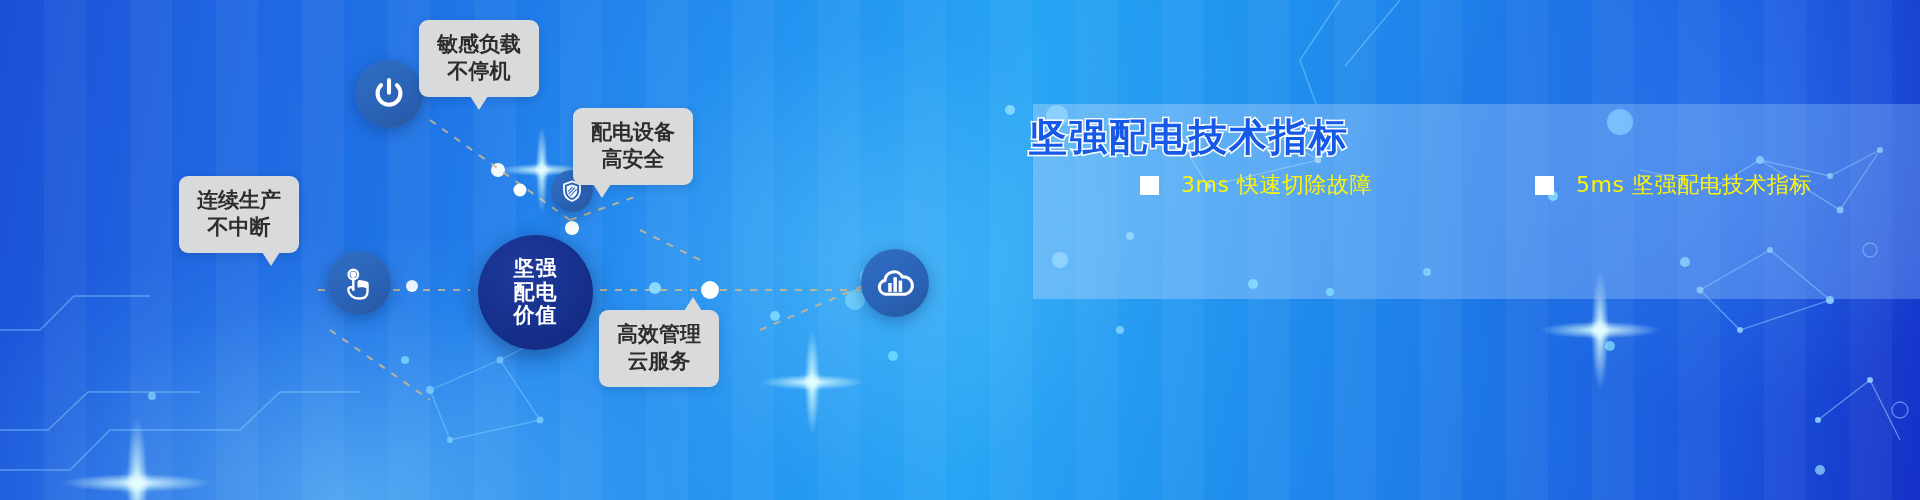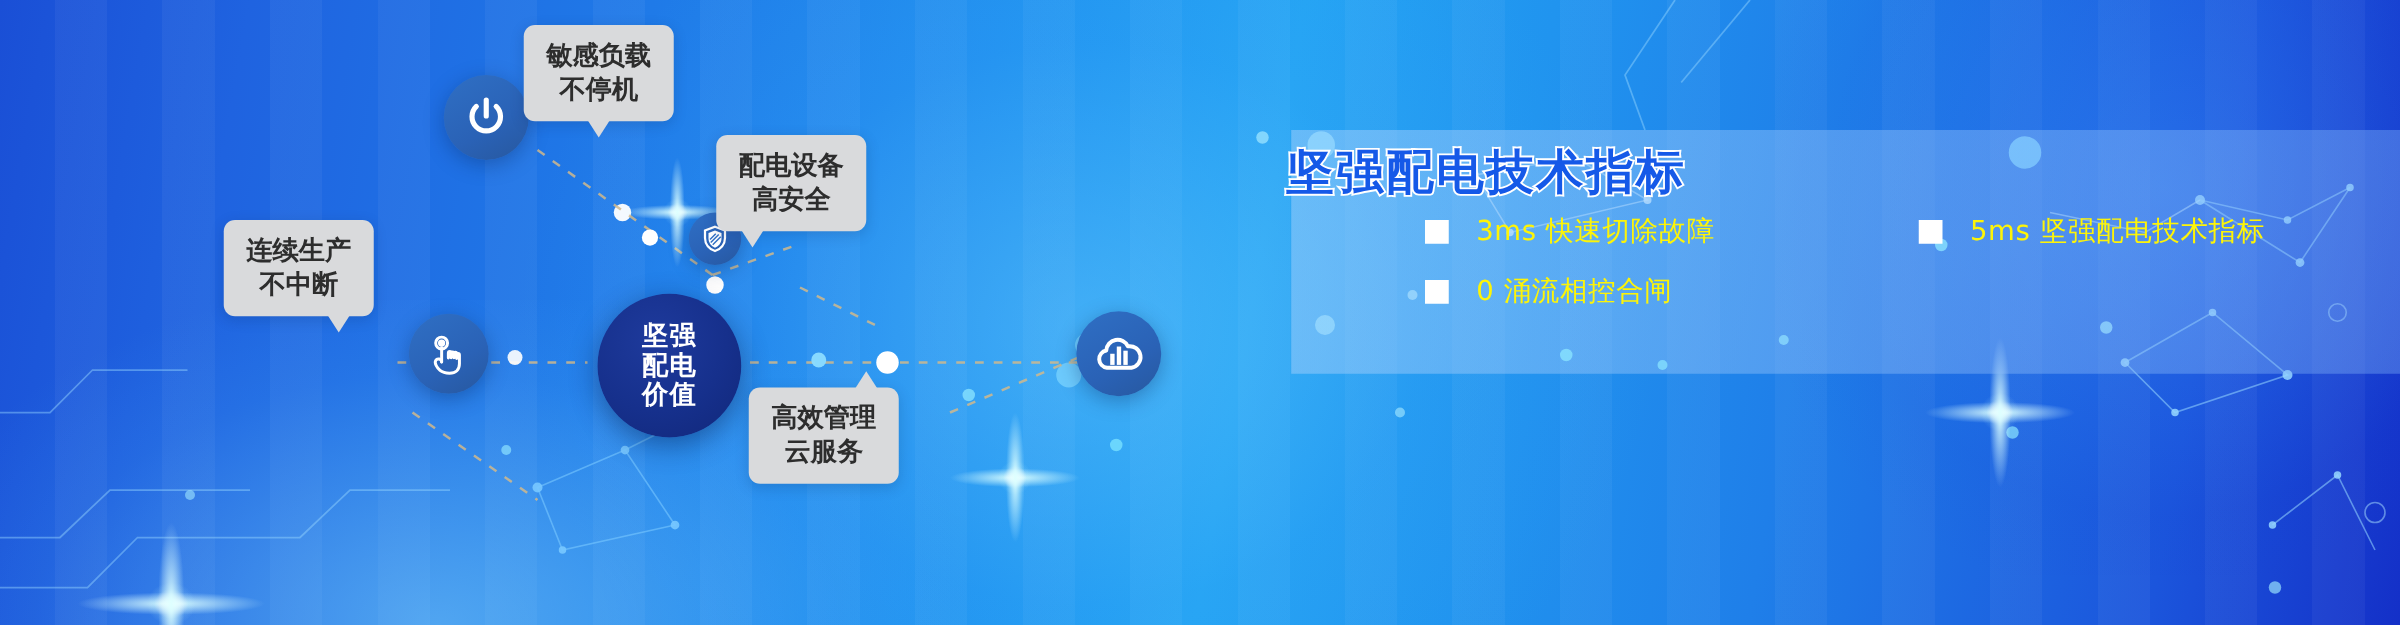--- a/index.html
+++ b/index.html
@@ -380,19 +380,15 @@
 
   <div class="metrics-grid">
     <div class="metric-item">
       <span class="metric-bullet"></span>
       <span class="metric-label">3ms 快速切除故障</span>
     </div>
     <div class="metric-item">
       <span class="metric-bullet"></span>
       <span class="metric-label">5ms 坚强配电技术指标</span>
     </div>
-    <div class="metric-item">
-      <span class="metric-bullet"></span>
-      <span class="metric-label">0 涌流相控合闸</span>
-    </div>
   </div>
 
 </div>
 
 </body></html>

